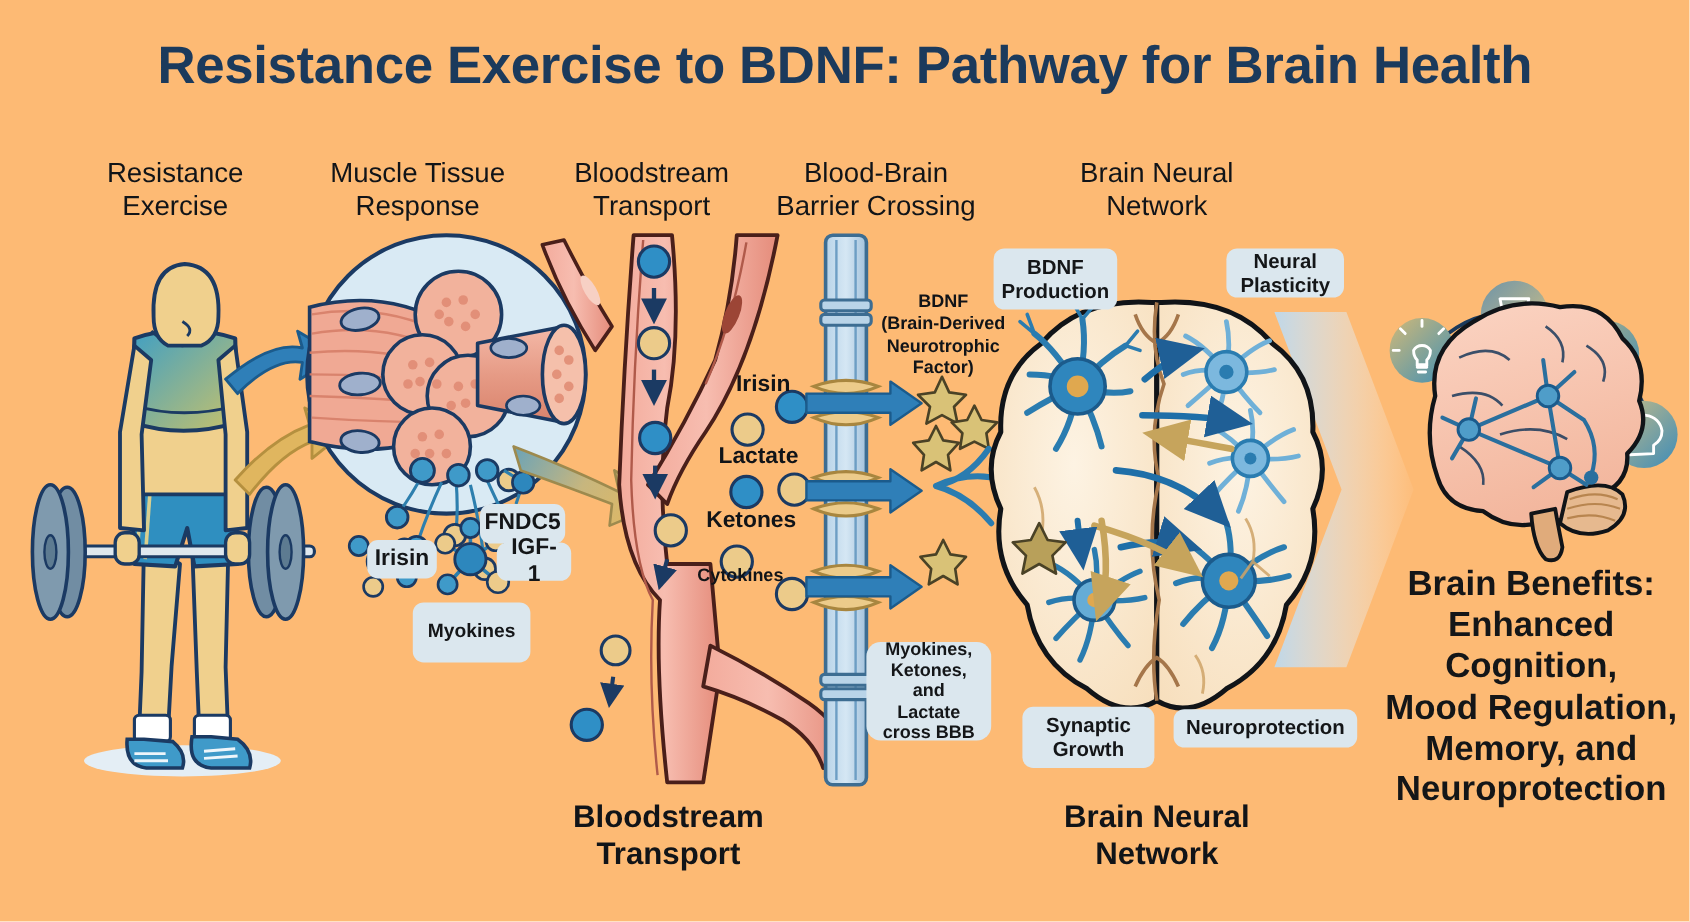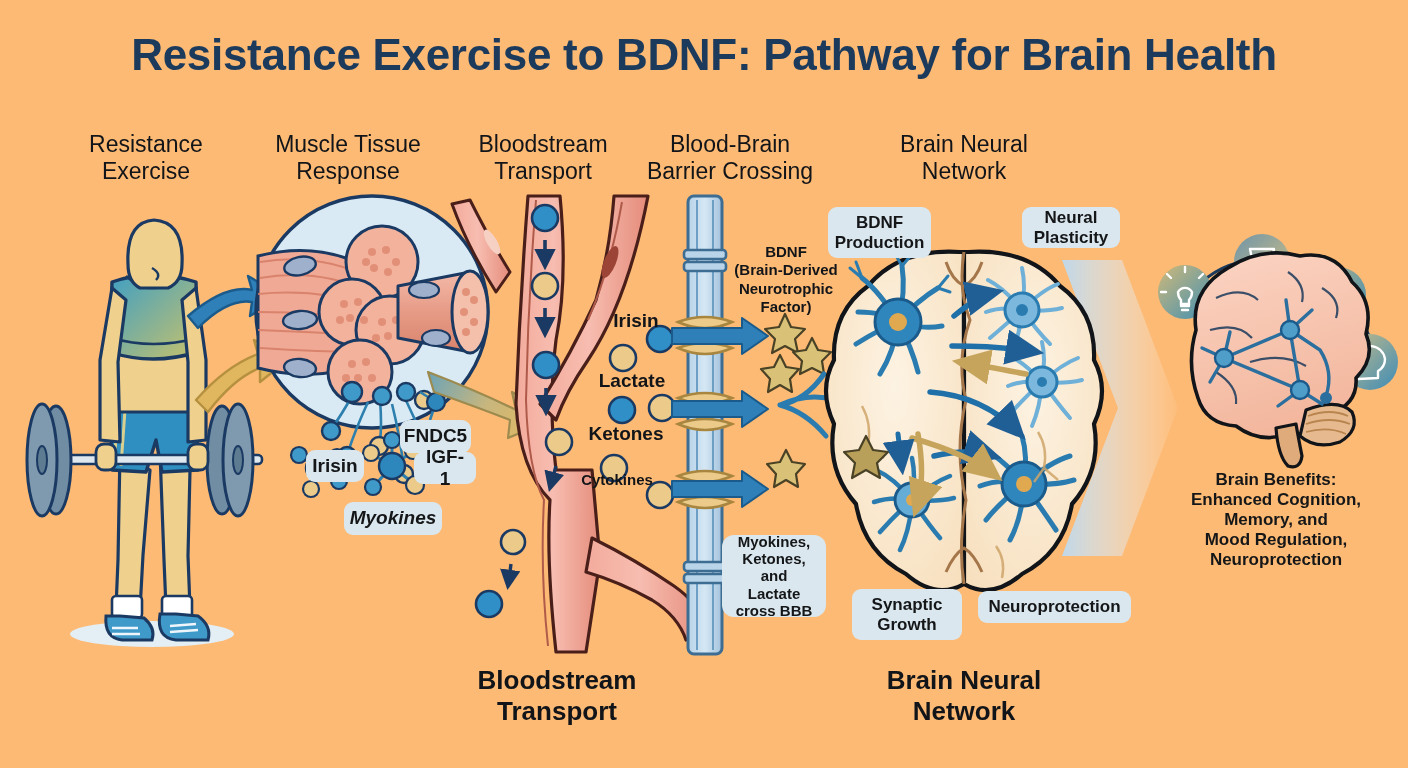--- a/index.html
+++ b/index.html
@@ -47,21 +47,21 @@
 
   
   .plain-label {
     position: absolute; text-align: center;
     font-weight: 700; color: #111418; line-height: 1.18;
   }
 
   
   #benefits {
     position: absolute; left: 1148px; top: 470px; width: 256px;
-    text-align: center; font-size: 17px; font-weight: 700;
+    text-align: center; font-size: 29px; font-weight: 700;
     line-height: 1.18; color: #141618;
   }
 
   svg { display:block; }
   .svg-layer { position:absolute; left:0; top:0; width:1408px; height:768px; pointer-events:none; }
 </style>
 </head>
 <body>
 
 <div id="stage">
@@ -565,21 +565,21 @@
 
   <div class="chip" style="left:400px; top:420px; width:71px; height:33px; font-size:19px;">
     <span>FNDC5</span>
   </div>
   <div class="chip" style="left:306px; top:450px; width:58px; height:32px; font-size:19px;">
     <span>Irisin</span>
   </div>
   <div class="chip" style="left:414px; top:452px; width:62px; height:32px; font-size:19px;">
     <span>IGF-1</span>
   </div>
-  <div class="chip" style="left:344px; top:502px; width:98px; height:33px; font-size:19px;font-style:italic;">
+  <div class="chip" style="left:344px; top:502px; width:98px; height:50px; font-size:16px;">
     <span>Myokines</span>
   </div>
 
   <div class="plain-label" style="left:596px; top:310px; width:80px; font-size:19px;">Irisin</div>
   <div class="plain-label" style="left:586px; top:370px; width:92px; font-size:19px;">Lactate</div>
   <div class="plain-label" style="left:580px; top:423px; width:92px; font-size:19px;">Ketones</div>
   <div class="plain-label" style="left:562px; top:471px; width:110px; font-size:15px;">Cytokines</div>
 
   <div class="plain-label" style="left:722px; top:243px; width:128px; font-size:15px; line-height:1.22;">
     <div>BDNF</div>
@@ -607,22 +607,22 @@
     <span>Synaptic</span>
     <span>Growth</span>
   </div>
   <div class="chip" style="left:978px; top:591px; width:153px; height:32px; font-size:17px;">
     <span>Neuroprotection</span>
   </div>
 
   <div id="benefits">
     <div>Brain Benefits:</div>
     <div>Enhanced Cognition,</div>
+    <div>Mood Regulation,</div>
     <div>Memory, and</div>
-    <div>Mood Regulation,</div>
     <div>Neuroprotection</div>
   </div>
 
   <div class="bottom-caption" style="left:438px; top:665px; width:238px;">
     <div>Bloodstream</div>
     <div>Transport</div>
   </div>
   <div class="bottom-caption" style="left:845px; top:665px; width:238px;">
     <div>Brain Neural</div>
     <div>Network</div>

